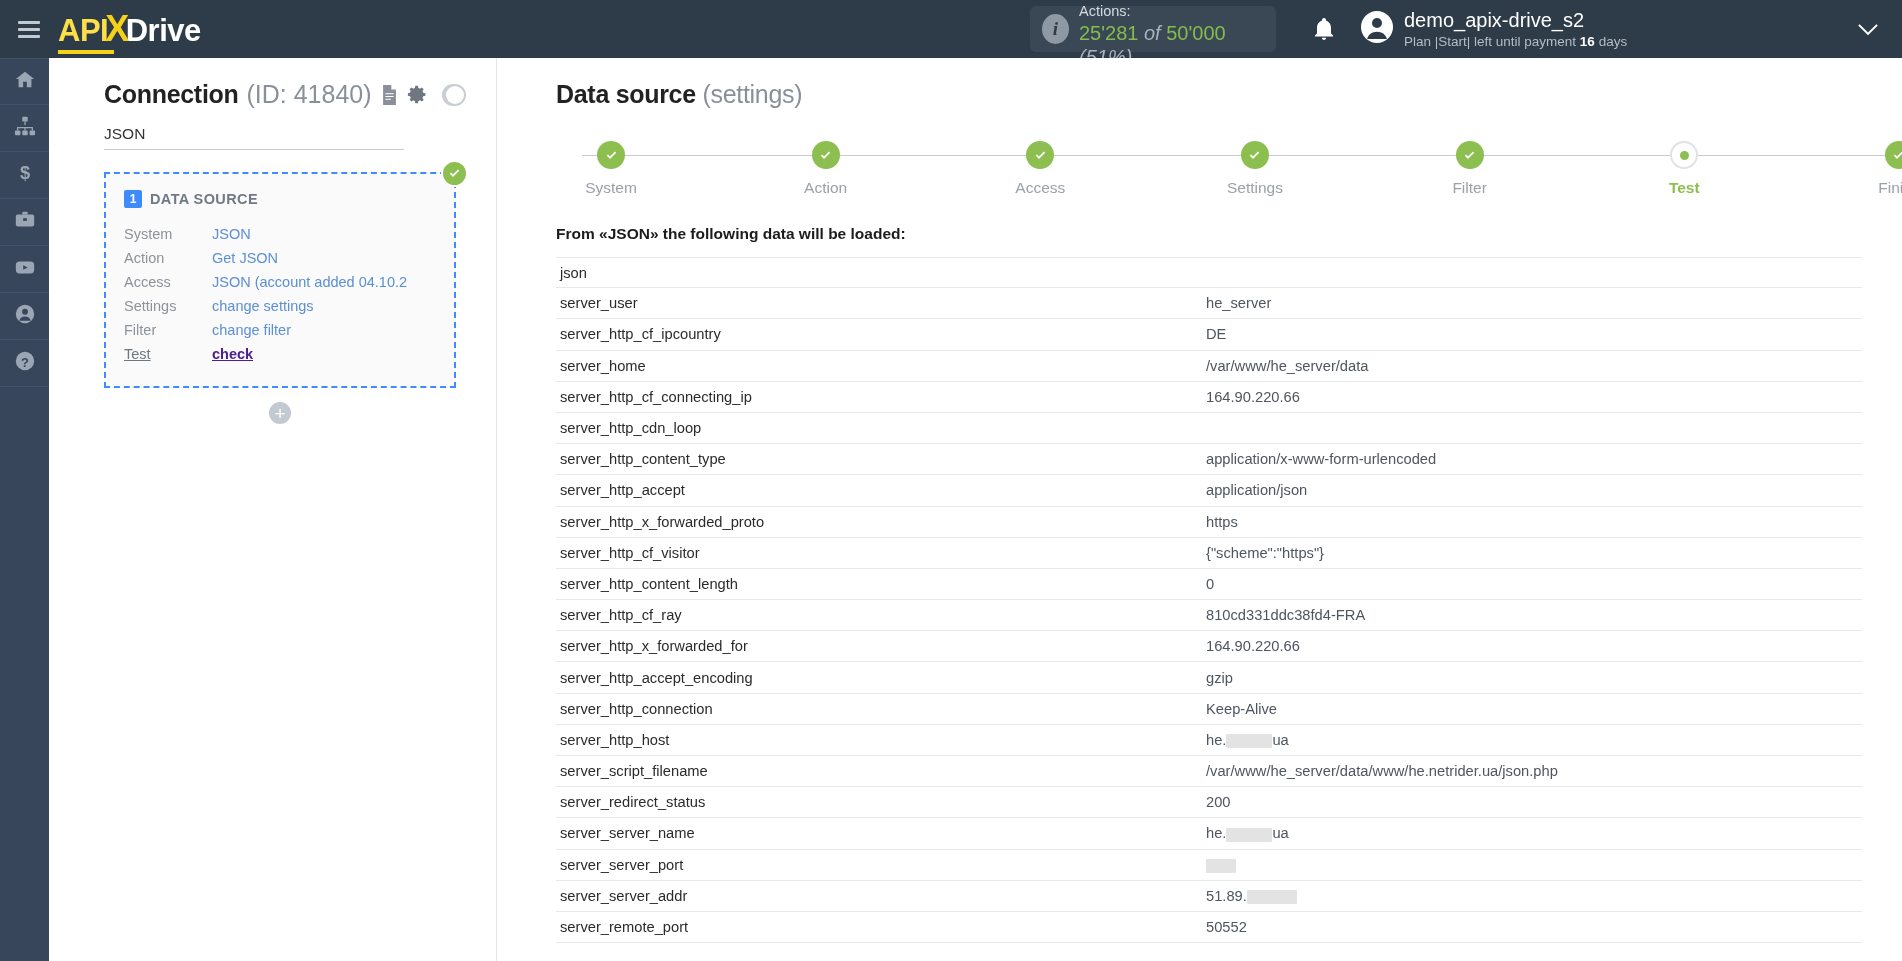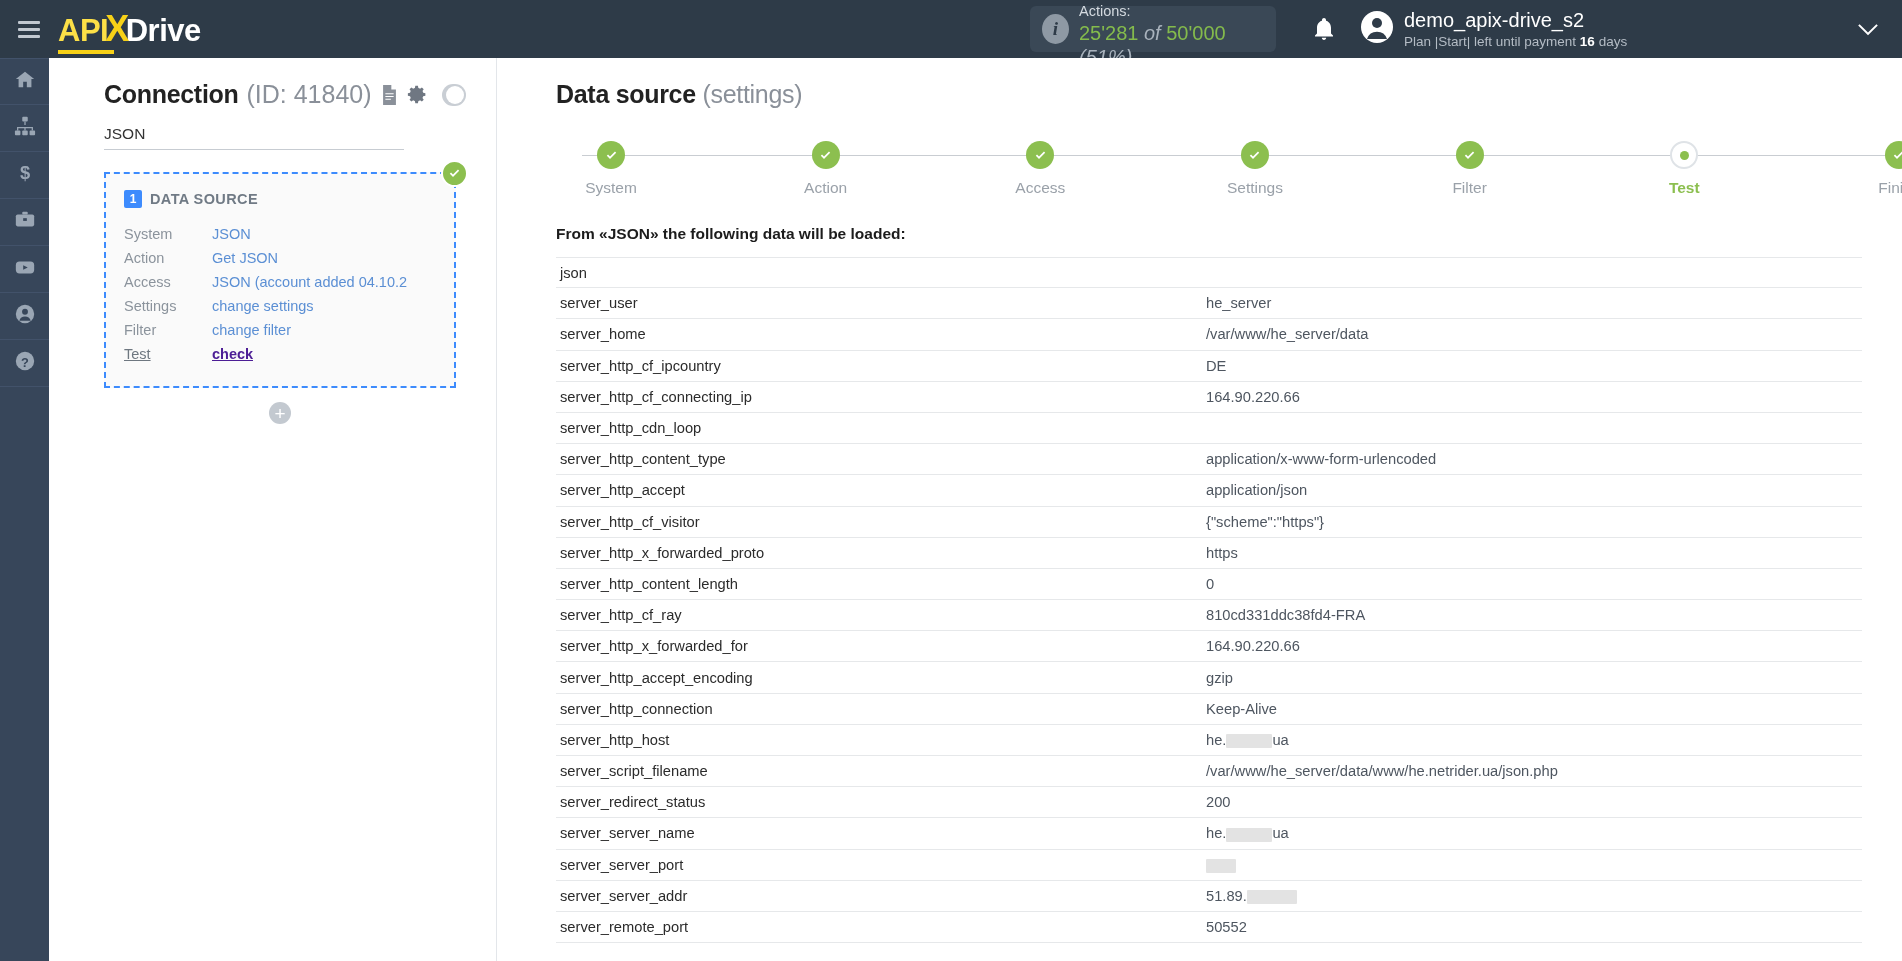--- a/index.html
+++ b/index.html
@@ -445,51 +445,51 @@
   <div class="table" id="data-table">
       <div class="trow">
         <div class="tkey">json</div>
         <div class="tval"></div>
       </div>
       <div class="trow">
         <div class="tkey">server_user</div>
         <div class="tval">he_server</div>
       </div>
       <div class="trow">
+        <div class="tkey">server_http_cf_ipcountry</div>
+        <div class="tval">DE</div>
+      </div>
+      <div class="trow">
         <div class="tkey">server_home</div>
         <div class="tval">/var/www/he_server/data</div>
       </div>
       <div class="trow">
-        <div class="tkey">server_http_cf_ipcountry</div>
-        <div class="tval">DE</div>
-      </div>
-      <div class="trow">
         <div class="tkey">server_http_cf_connecting_ip</div>
         <div class="tval">164.90.220.66</div>
       </div>
       <div class="trow">
         <div class="tkey">server_http_cdn_loop</div>
       </div>
       <div class="trow">
         <div class="tkey">server_http_content_type</div>
         <div class="tval">application/x-www-form-urlencoded</div>
       </div>
       <div class="trow">
         <div class="tkey">server_http_accept</div>
         <div class="tval">application/json</div>
       </div>
       <div class="trow">
+        <div class="tkey">server_http_x_forwarded_proto</div>
+        <div class="tval">https</div>
+      </div>
+      <div class="trow">
         <div class="tkey">server_http_cf_visitor</div>
         <div class="tval">{"scheme":"https"}</div>
       </div>
       <div class="trow">
-        <div class="tkey">server_http_x_forwarded_proto</div>
-        <div class="tval">https</div>
-      </div>
-      <div class="trow">
         <div class="tkey">server_http_content_length</div>
         <div class="tval">0</div>
       </div>
       <div class="trow">
         <div class="tkey">server_http_cf_ray</div>
         <div class="tval">810cd331ddc38fd4-FRA</div>
       </div>
       <div class="trow">
         <div class="tkey">server_http_x_forwarded_for</div>
         <div class="tval">164.90.220.66</div>

